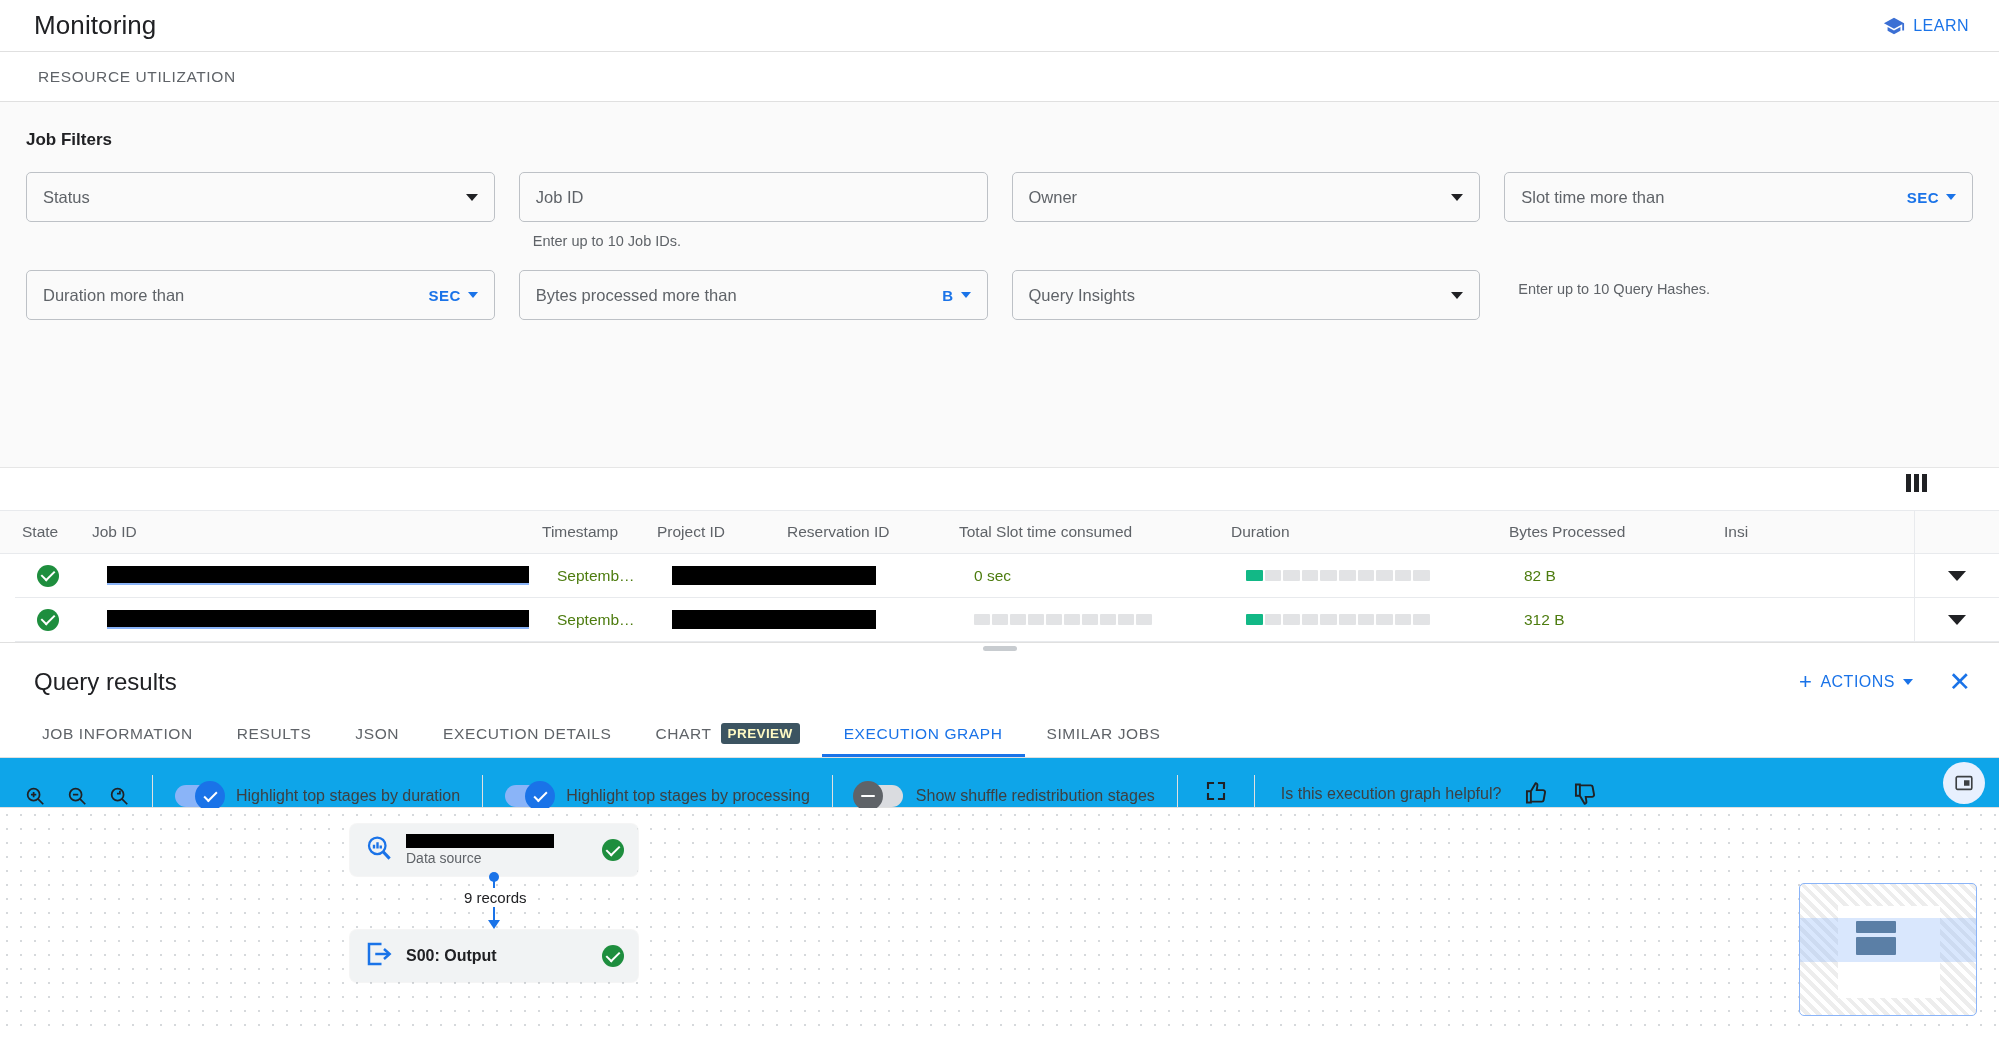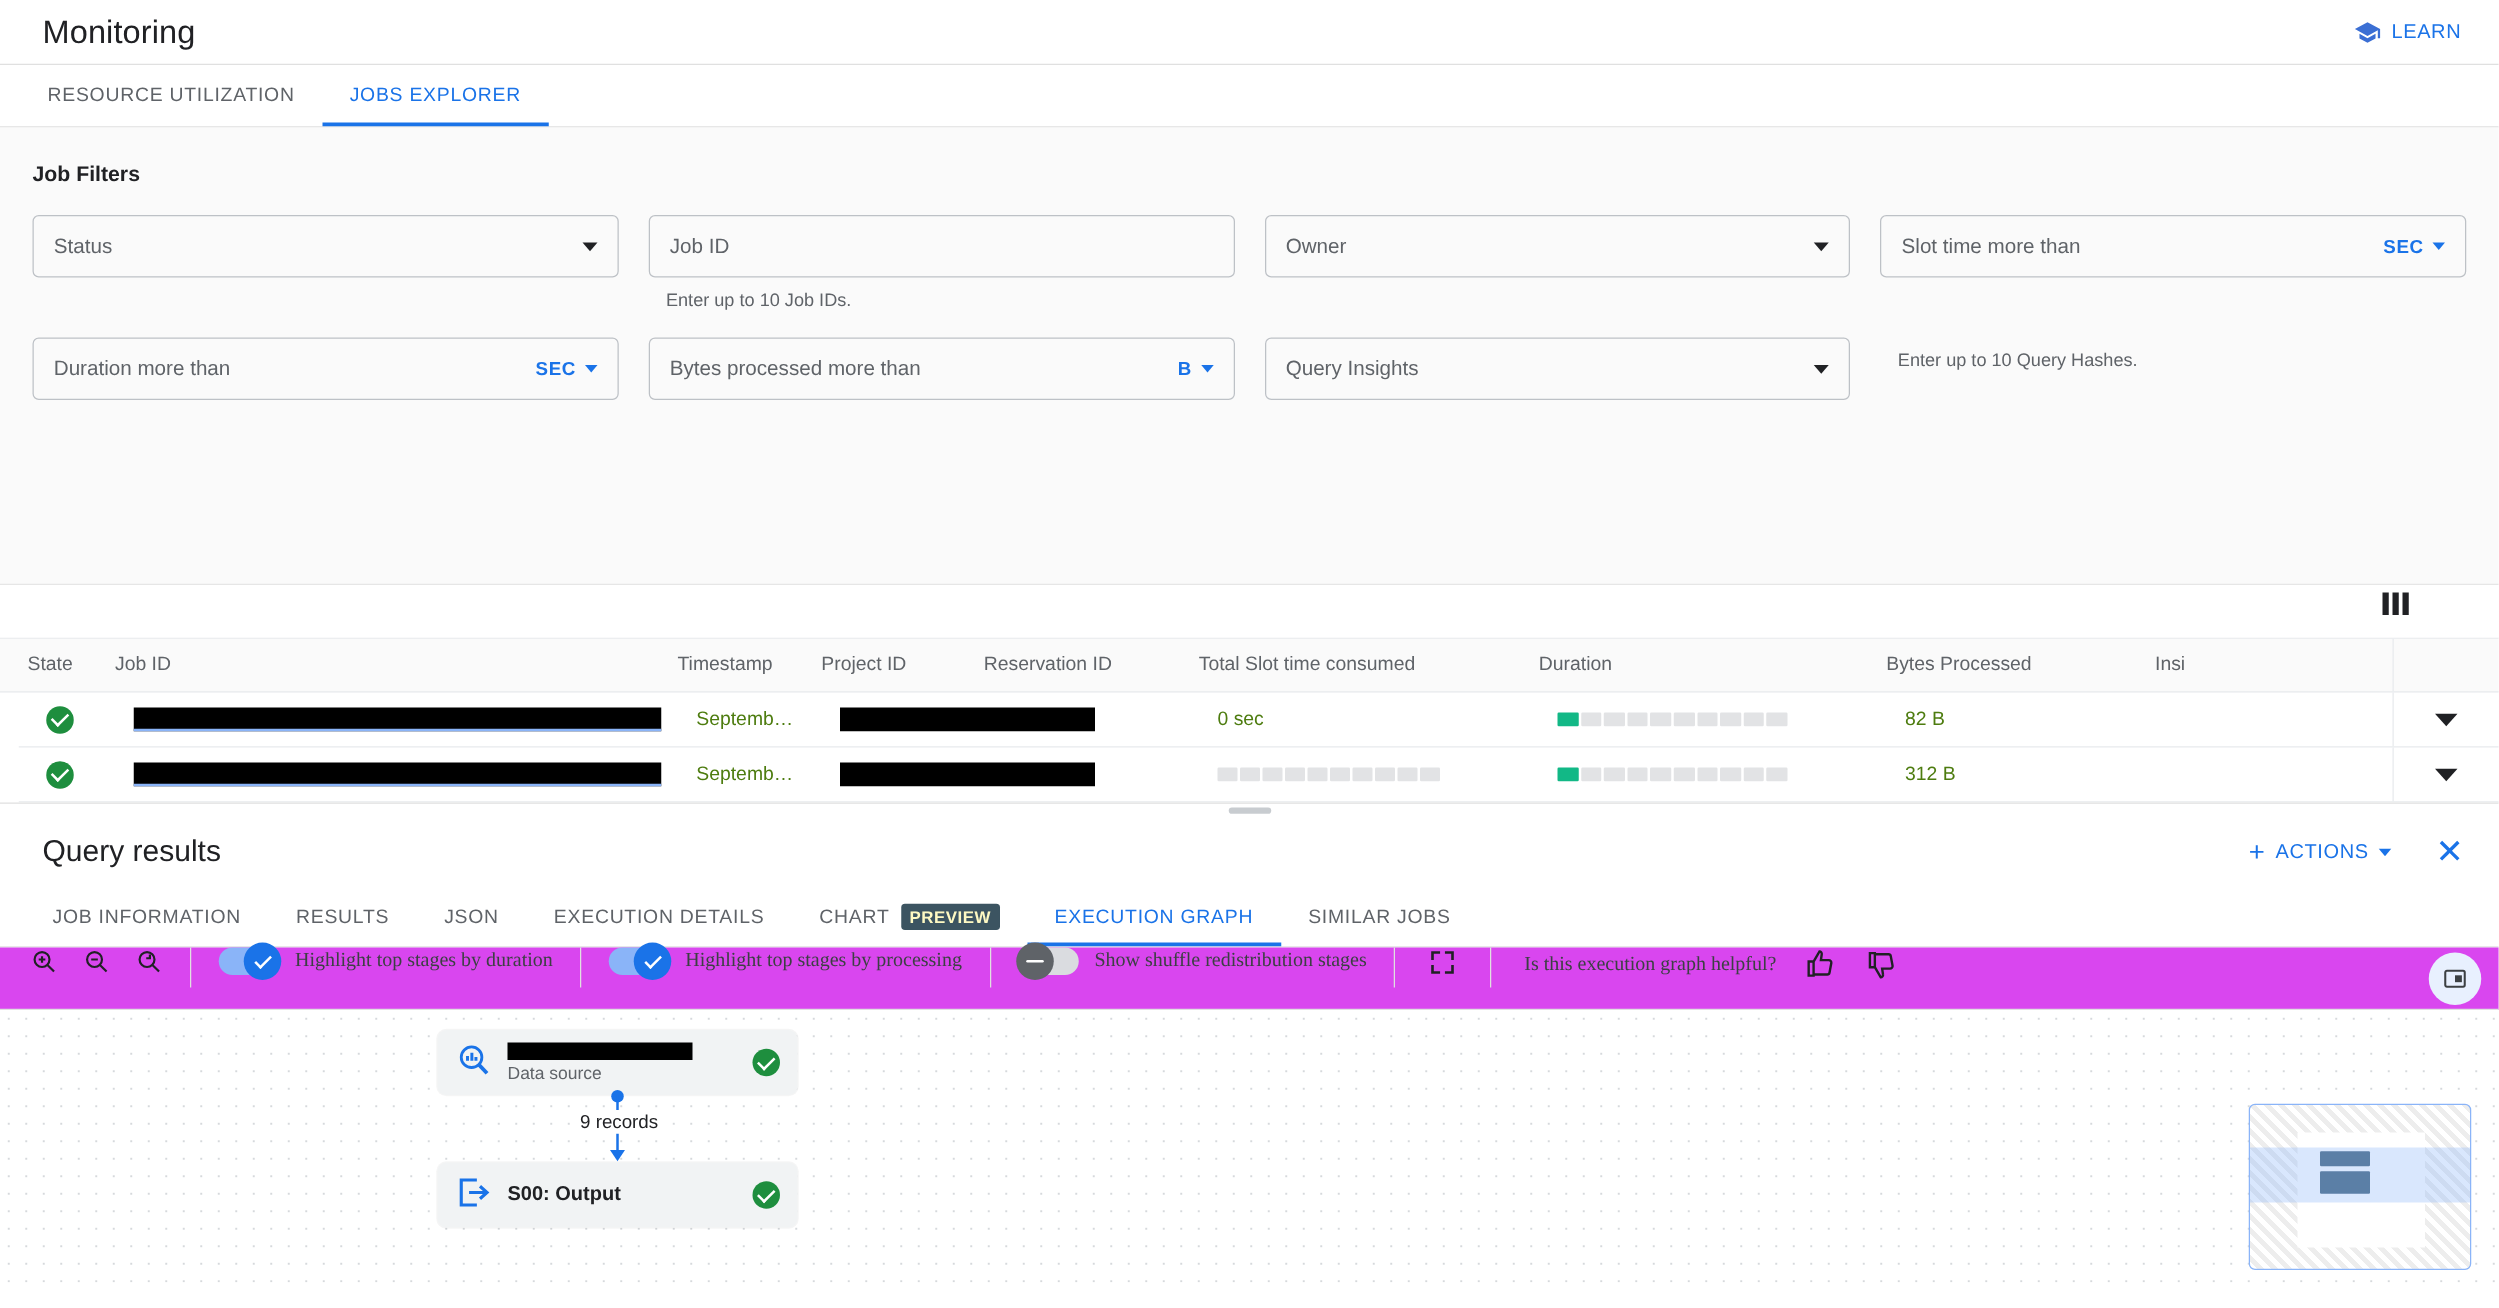--- a/index.html
+++ b/index.html
@@ -160,24 +160,23 @@
   .qr-tab.active::after {
     content: ""; position: absolute; left: 0; right: 0; bottom: 0; height: 3px; background: #1a73e8;
   }
   .badge-preview {
     background: #3c5461; color: #fef9c3; font-size: 13.5px; font-weight: 700;
     padding: 3px 7px; border-radius: 3px; letter-spacing: .4px;
   }
 
   
   .graph-toolbar {
-    height: 50px; border-bottom: 1px solid #e0e0e0; background: #d946ef;
-    display: flex; align-items: flex-start; padding-left: 24px;
+    height: 50px; border-bottom: 1px solid #e0e0e0; background: #0ea5e9;
+    display: flex; align-items: flex-end; padding-left: 24px;
     position: relative;
-    font-family: Liberation Serif, serif;
   }
   .zoom-group { display: flex; align-items: center; gap: 20px; padding-right: 22px; }
   .icon-btn { cursor: pointer; display: flex; align-items: center; justify-content: center; }
   .divider-v { width: 1px; height: 32px; background: #e0e0e0; }
   .toggle-item { display: flex; align-items: center; gap: 13px; padding: 0 22px; }
   .switch { width: 48px; height: 22px; border-radius: 12px; position: relative; cursor: pointer; }
   .switch.on { background: #8ab4f8; }
   .switch.off { background: #dadce0; }
   .knob {
     position: absolute; top: -4px; width: 30px; height: 30px; border-radius: 50%;
@@ -249,21 +248,20 @@
           <path d="M12 3L1 9l11 6 9-4.91V17h2V9L12 3z"></path>
           <path d="M5 13.18v4L12 21l7-3.82v-4L12 17l-7-3.82z"></path>
         </svg>
     </span>
     <span>LEARN</span>
   </div>
 </div>
 
 <div class="top-tabs">
   <div class="top-tab">RESOURCE UTILIZATION</div>
-  <div class="top-tab active">JOBS EXPLORER</div>
 </div>
 
 <div class="filters">
   <div class="filters-title">Job Filters</div>
 
   <div class="filter-row">
     <div class="filter-cell">
       <div class="field select">
         <span class="field-label">Status</span>
         <span class="caret-dark"></span>

